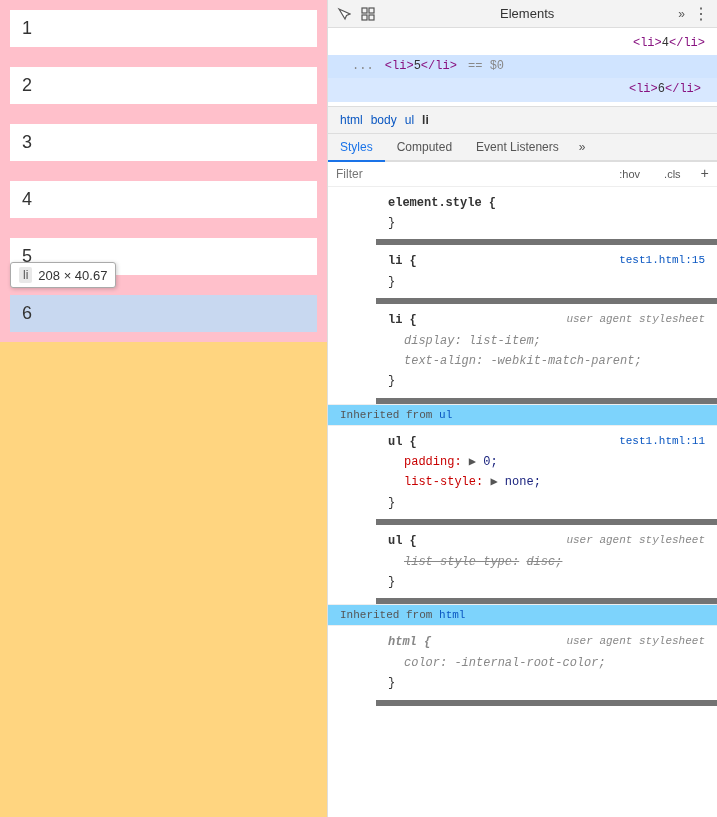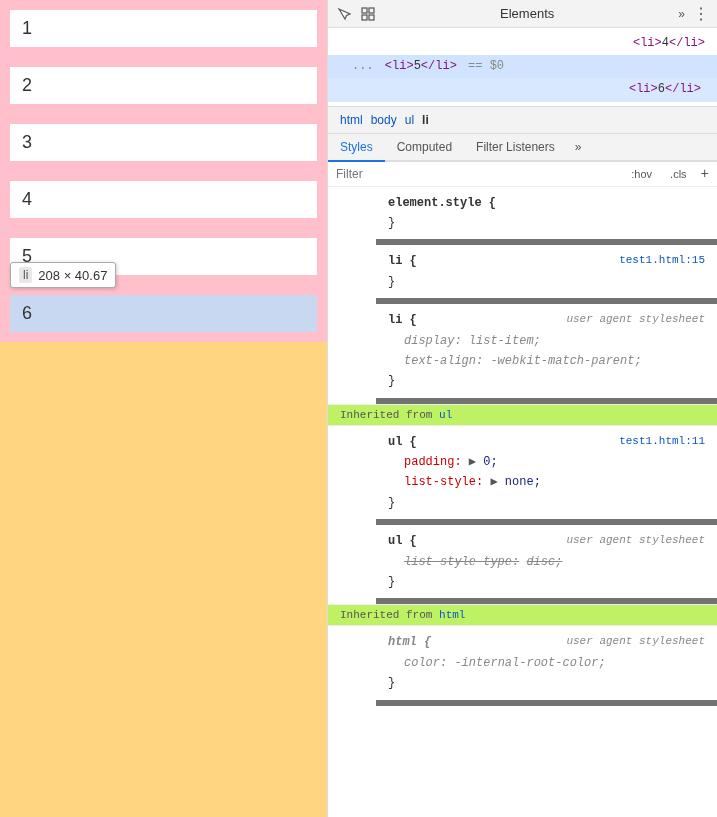--- a/index.html
+++ b/index.html
@@ -170,21 +170,21 @@
     }
     .filter-input {
       flex: 1;
       border: none;
       outline: none;
       font-size: 12px;
       background: transparent;
       color: #333;
     }
     .filter-actions {
-      display: flex; gap: 10px; align-items: center;
+      display: flex; gap: 16px; align-items: center;
     }
     .filter-btn {
       font-size: 11px; color: #555; cursor: pointer; padding: 2px 4px;
       border: none; background: none;
     }
     .filter-plus { font-size: 14px; color: #555; cursor: pointer; }
 
     
     .rule-block {
       padding: 6px 12px;
@@ -209,21 +209,21 @@
       background: pink;
       border: 1px solid #999;
       vertical-align: middle;
       margin-right: 2px;
     }
     .prop-value-arrow {
       color: #555; cursor: pointer;
     }
     .brace { color: #333; }
     .inherited-header {
-      background: #bef264;
+      background: #7dd3fc;
       padding: 4px 12px;
       font-size: 11px;
       color: #555;
       border-bottom: 1px solid #eee;
       border-top: 1px solid #eee;
     }
     .inherited-tag { color: #0a57c2; }
     .strikethrough { text-decoration: line-through; color: #c80000; }
     .italic-grey { font-style: italic; color: #888; }
     .ua-label { float: right; font-style: italic; color: #888; font-size: 11px; }
@@ -287,21 +287,21 @@
   <div class="breadcrumb">
     <span class="breadcrumb-item">html</span>
     <span class="breadcrumb-item">body</span>
     <span class="breadcrumb-item">ul</span>
     <span class="breadcrumb-item" style="font-weight:bold;color:#333;">li</span>
   </div>
 
   <div class="devtools-tabs">
     <div class="tab active">Styles</div>
     <div class="tab">Computed</div>
-    <div class="tab">Filter Listeners</div>
+    <div class="tab">Event Listeners</div>
     <div class="tab-more">»</div>
   </div>
 
   <div class="styles-panel">
 
     <div class="filter-bar">
       <input class="filter-input" type="text" placeholder="Filter" style="">
       <div class="filter-actions">
         <button class="filter-btn">:hov</button>
         <button class="filter-btn">.cls</button>

